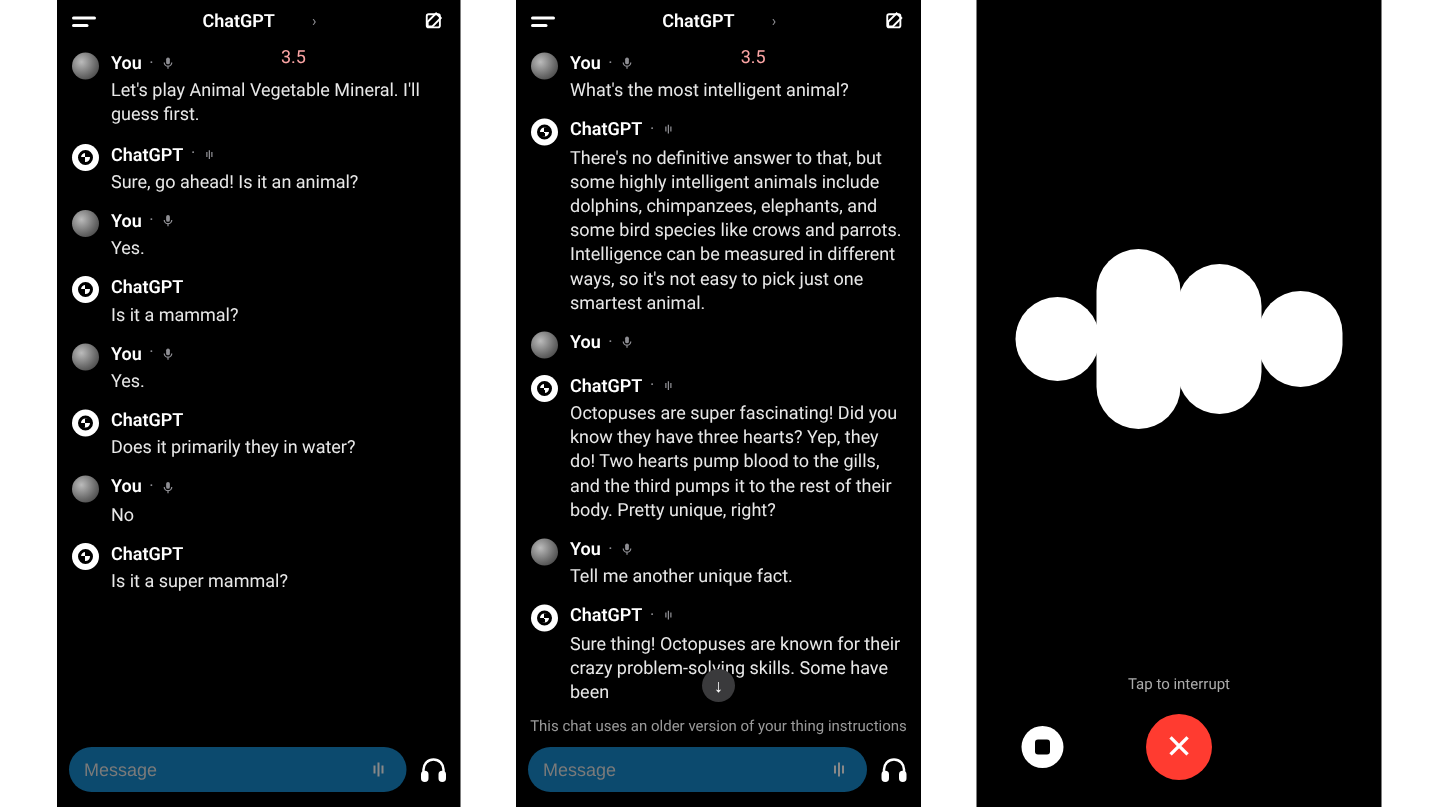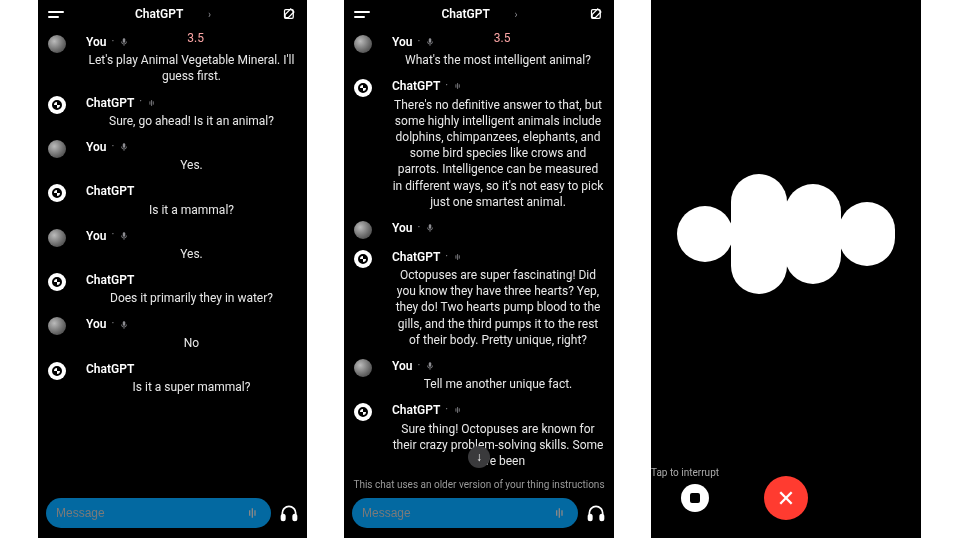--- a/index.html
+++ b/index.html
@@ -17,53 +17,53 @@
   .menu-icon span { display:block; width:16px; height:2px; background:#fff; margin:3px 0; border-radius:1px; }
   .menu-icon span:nth-child(2){ width:11px; }
   .title { font-size: 12px; display:flex; align-items:center; gap:4px; }
   .title .brand { font-weight:600; }
   .title .ver { color:#fca5a5;margin-top:48px; }
   .title .chev { color:#8e8e93; font-size:10px; }
   .compose-icon svg { width:15px; height:15px; display:block; }
 
   
   .msgs { flex:1; overflow:hidden; padding: 8px 10px 0 10px; font-size:12px; line-height:1.35; }
-  .msg { display:flex; gap:20px; margin-bottom:10px;text-align:center; }
+  .msg { display:flex; gap:8px; margin-bottom:10px; }
   .avatar { width:18px; height:18px; border-radius:50%; flex-shrink:0; margin-top:1px; }
   .av-user { background: radial-gradient(circle at 35% 35%, #bbb 0%, #666 60%, #333 100%); }
   .av-gpt { background:#fff; display:flex; align-items:center; justify-content:center; }
   .av-gpt::after { content:""; width:10px; height:10px; border:2px solid #000; border-radius:50%; box-sizing:border-box; background: conic-gradient(#000 0 25%, transparent 0 50%, #000 0 75%, transparent 0); }
   .mbody { flex:1; }
   .mhead { display:flex; align-items:center; gap:5px; margin-bottom:2px; }
   .sender { font-weight:600; }
   .dot { color:#8e8e93; font-size:11px; }
   .mic-ind svg, .wave-ind svg { width:10px; height:10px; display:block; }
   .mtext { color:#e8e8e8; }
 
   
   .footer { padding: 6px 8px 10px 8px; display:flex; align-items:center; gap:8px; }
-  .input-bar { flex:1; background:#0369a1; border-radius:18px; height:30px; display:flex; align-items:center; padding:0 10px; gap:6px; }
+  .input-bar { flex:1; background:#0c4a6e; border-radius:18px; height:30px; display:flex; align-items:center; padding:0 10px; gap:6px; }
   .input-bar input { flex:1; background:transparent; border:none; outline:none; color:#fff; font-size:12px; }
   .input-bar input::placeholder { color:#7a7a7a; }
   .wave-btn svg { width:16px; height:16px; display:block; }
   .headphones svg { width:20px; height:20px; display:block; }
 
   
   .scroll-down { position:absolute; left:50%; transform:translateX(-50%); bottom:70px; width:22px; height:22px; border-radius:50%; background:#3a3a3c; display:flex; align-items:center; justify-content:center; color:#fff; font-size:12px; }
   .notice { position:absolute; bottom:48px; left:0; right:0; text-align:center; font-size:10px; color:#9a9a9a; }
 
   
   .voice-canvas { flex:1; display:flex; align-items:center; justify-content:center; }
   .blobs { display:flex; gap:-4px; align-items:center; justify-content:center; }
   .blob { background:#fff; border-radius:999px; }
   .b1 { width:56px; height:56px; }
   .b2 { width:56px; height:120px; margin-left:-2px; }
   .b3 { width:56px; height:100px; margin-left:-2px; }
   .b4 { width:56px; height:64px; margin-left:-2px; }
-  .tap-hint { text-align:left; font-size:10px; color:#aaa; margin-bottom:4px; }
+  .tap-hint { text-align:center; font-size:10px; color:#aaa; margin-bottom:20px; }
   .voice-ctrls { display:flex; align-items:center; justify-content:center; gap:60px; padding-bottom:24px; position:relative; height:56px; }
   .stop-btn { width:28px; height:28px; border-radius:50%; background:#fff; display:flex; align-items:center; justify-content:center; position:absolute; left:30px; }
   .stop-btn::after { content:""; width:10px; height:10px; background:#000; border-radius:2px; }
   .close-btn { width:44px; height:44px; border-radius:50%; background:#ff3b30; display:flex; align-items:center; justify-content:center; color:#fff; font-size:22px; position:absolute; left:50%; transform:translateX(-50%); }
 </style>
 </head>
 <body>
 
 <div class="screen s1">
   <div class="hdr">

